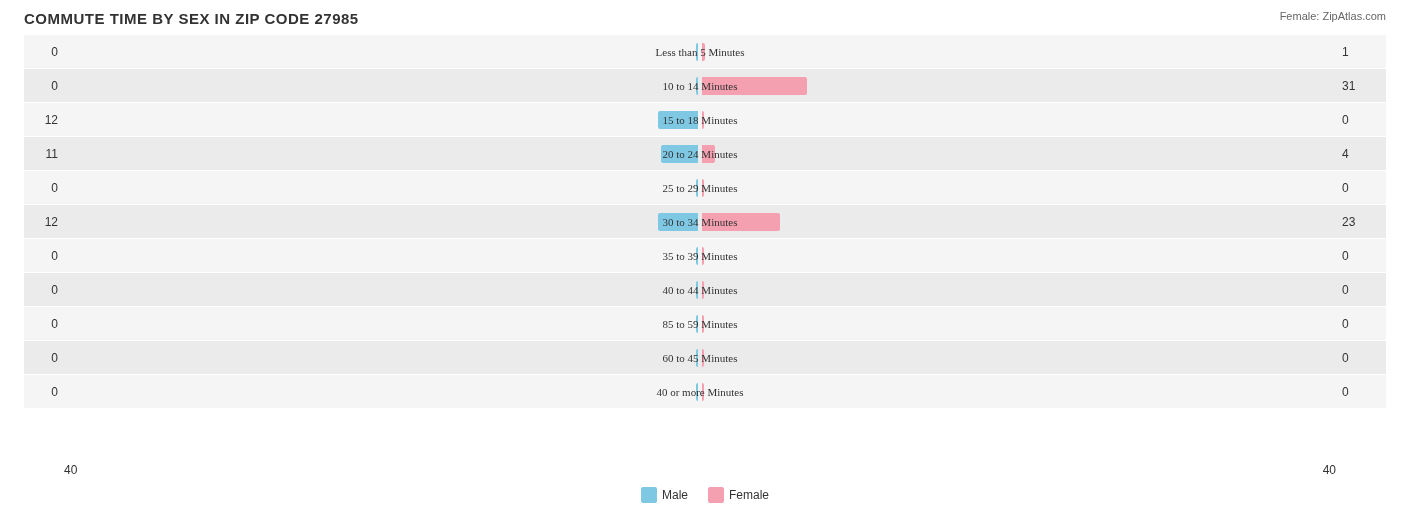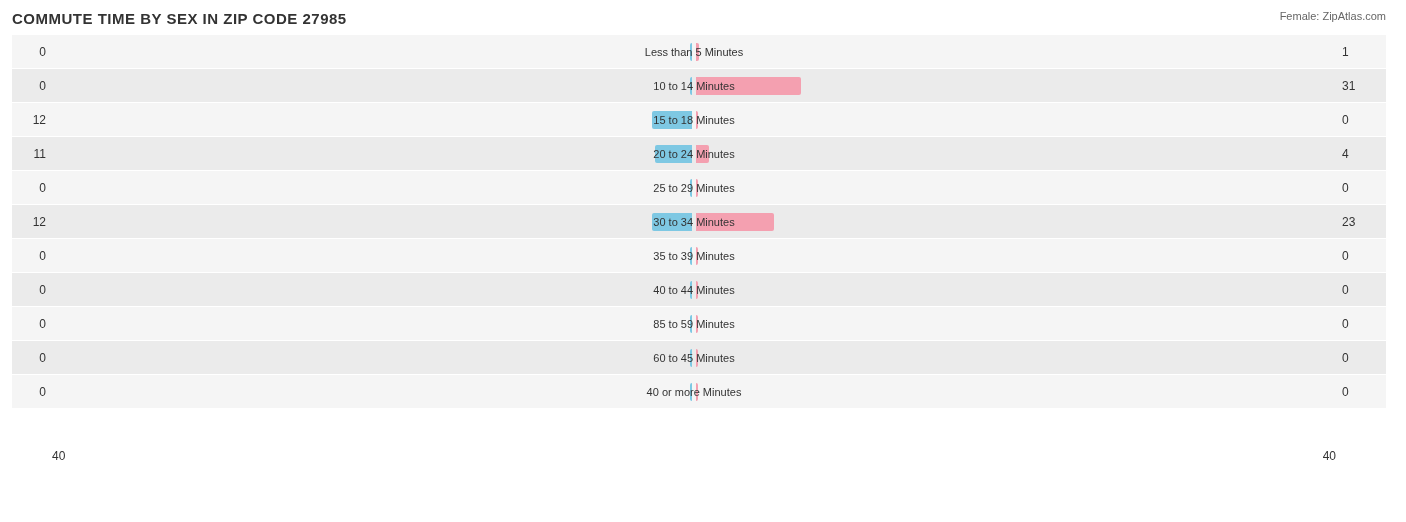--- a/index.html
+++ b/index.html
@@ -6,21 +6,21 @@
     body {
       font-family: Arial, sans-serif;
       background: #fff;
       width: 1406px;
       height: 522px;
       overflow: hidden;
     }
     .chart-container {
       width: 1406px;
       height: 522px;
-      padding: 10px 20px 40px 12px;
+      padding: 10px 20px 40px 24px;
       position: relative;
       background: #fff;
     }
     .chart-title {
       font-size: 15px;
       font-weight: bold;
       text-transform: uppercase;
       color: #333;
       margin-bottom: 8px;
       letter-spacing: 0.5px;
@@ -58,20 +58,21 @@
       padding-right: 6px;
       flex-shrink: 0;
     }
     .bar-group {
       flex: 1;
       display: flex;
       align-items: center;
       justify-content: flex-end;
       position: relative;
       height: 100%;
+      font-family: Liberation Serif, serif;
     }
     .bar-half-left {
       display: flex;
       align-items: center;
       justify-content: flex-end;
       width: 50%;
       height: 100%;
       padding-right: 2px;
     }
     .bar-half-right {
@@ -131,21 +132,21 @@
       width: 16px;
       height: 16px;
       border-radius: 2px;
     }
     .axis-labels {
       display: flex;
       justify-content: space-between;
       font-size: 12px;
       color: #333;
       padding: 0 0 4px 0;
-      margin-top: 4px;
+      margin-top: 18px;
     }
     .axis-left { padding-left: 40px; }
     .axis-right { padding-right: 50px; }
   </style>
 </head>
 <body>
 
 <div class="chart-container">
   <div class="chart-title">COMMUTE TIME BY SEX IN ZIP CODE 27985</div>
   <div class="source-label">Female: ZipAtlas.com</div>
@@ -295,13 +296,23 @@
         </div>
         <div class="right-val">0</div>
       </div>
     </div>
 
   <div class="axis-labels">
     <span class="axis-left">40</span>
     <span class="axis-right">40</span>
   </div>
 
+  <div class="legend">
+    <div class="legend-item">
+      <div class="legend-box" id="legend-male-box" style="background: rgb(126, 200, 227);"></div>
+      <span>Male</span>
+    </div>
+    <div class="legend-item">
+      <div class="legend-box" id="legend-female-box" style="background: rgb(244, 160, 176);"></div>
+      <span>Female</span>
+    </div>
+  </div>
 </div>
 
 </body></html>

